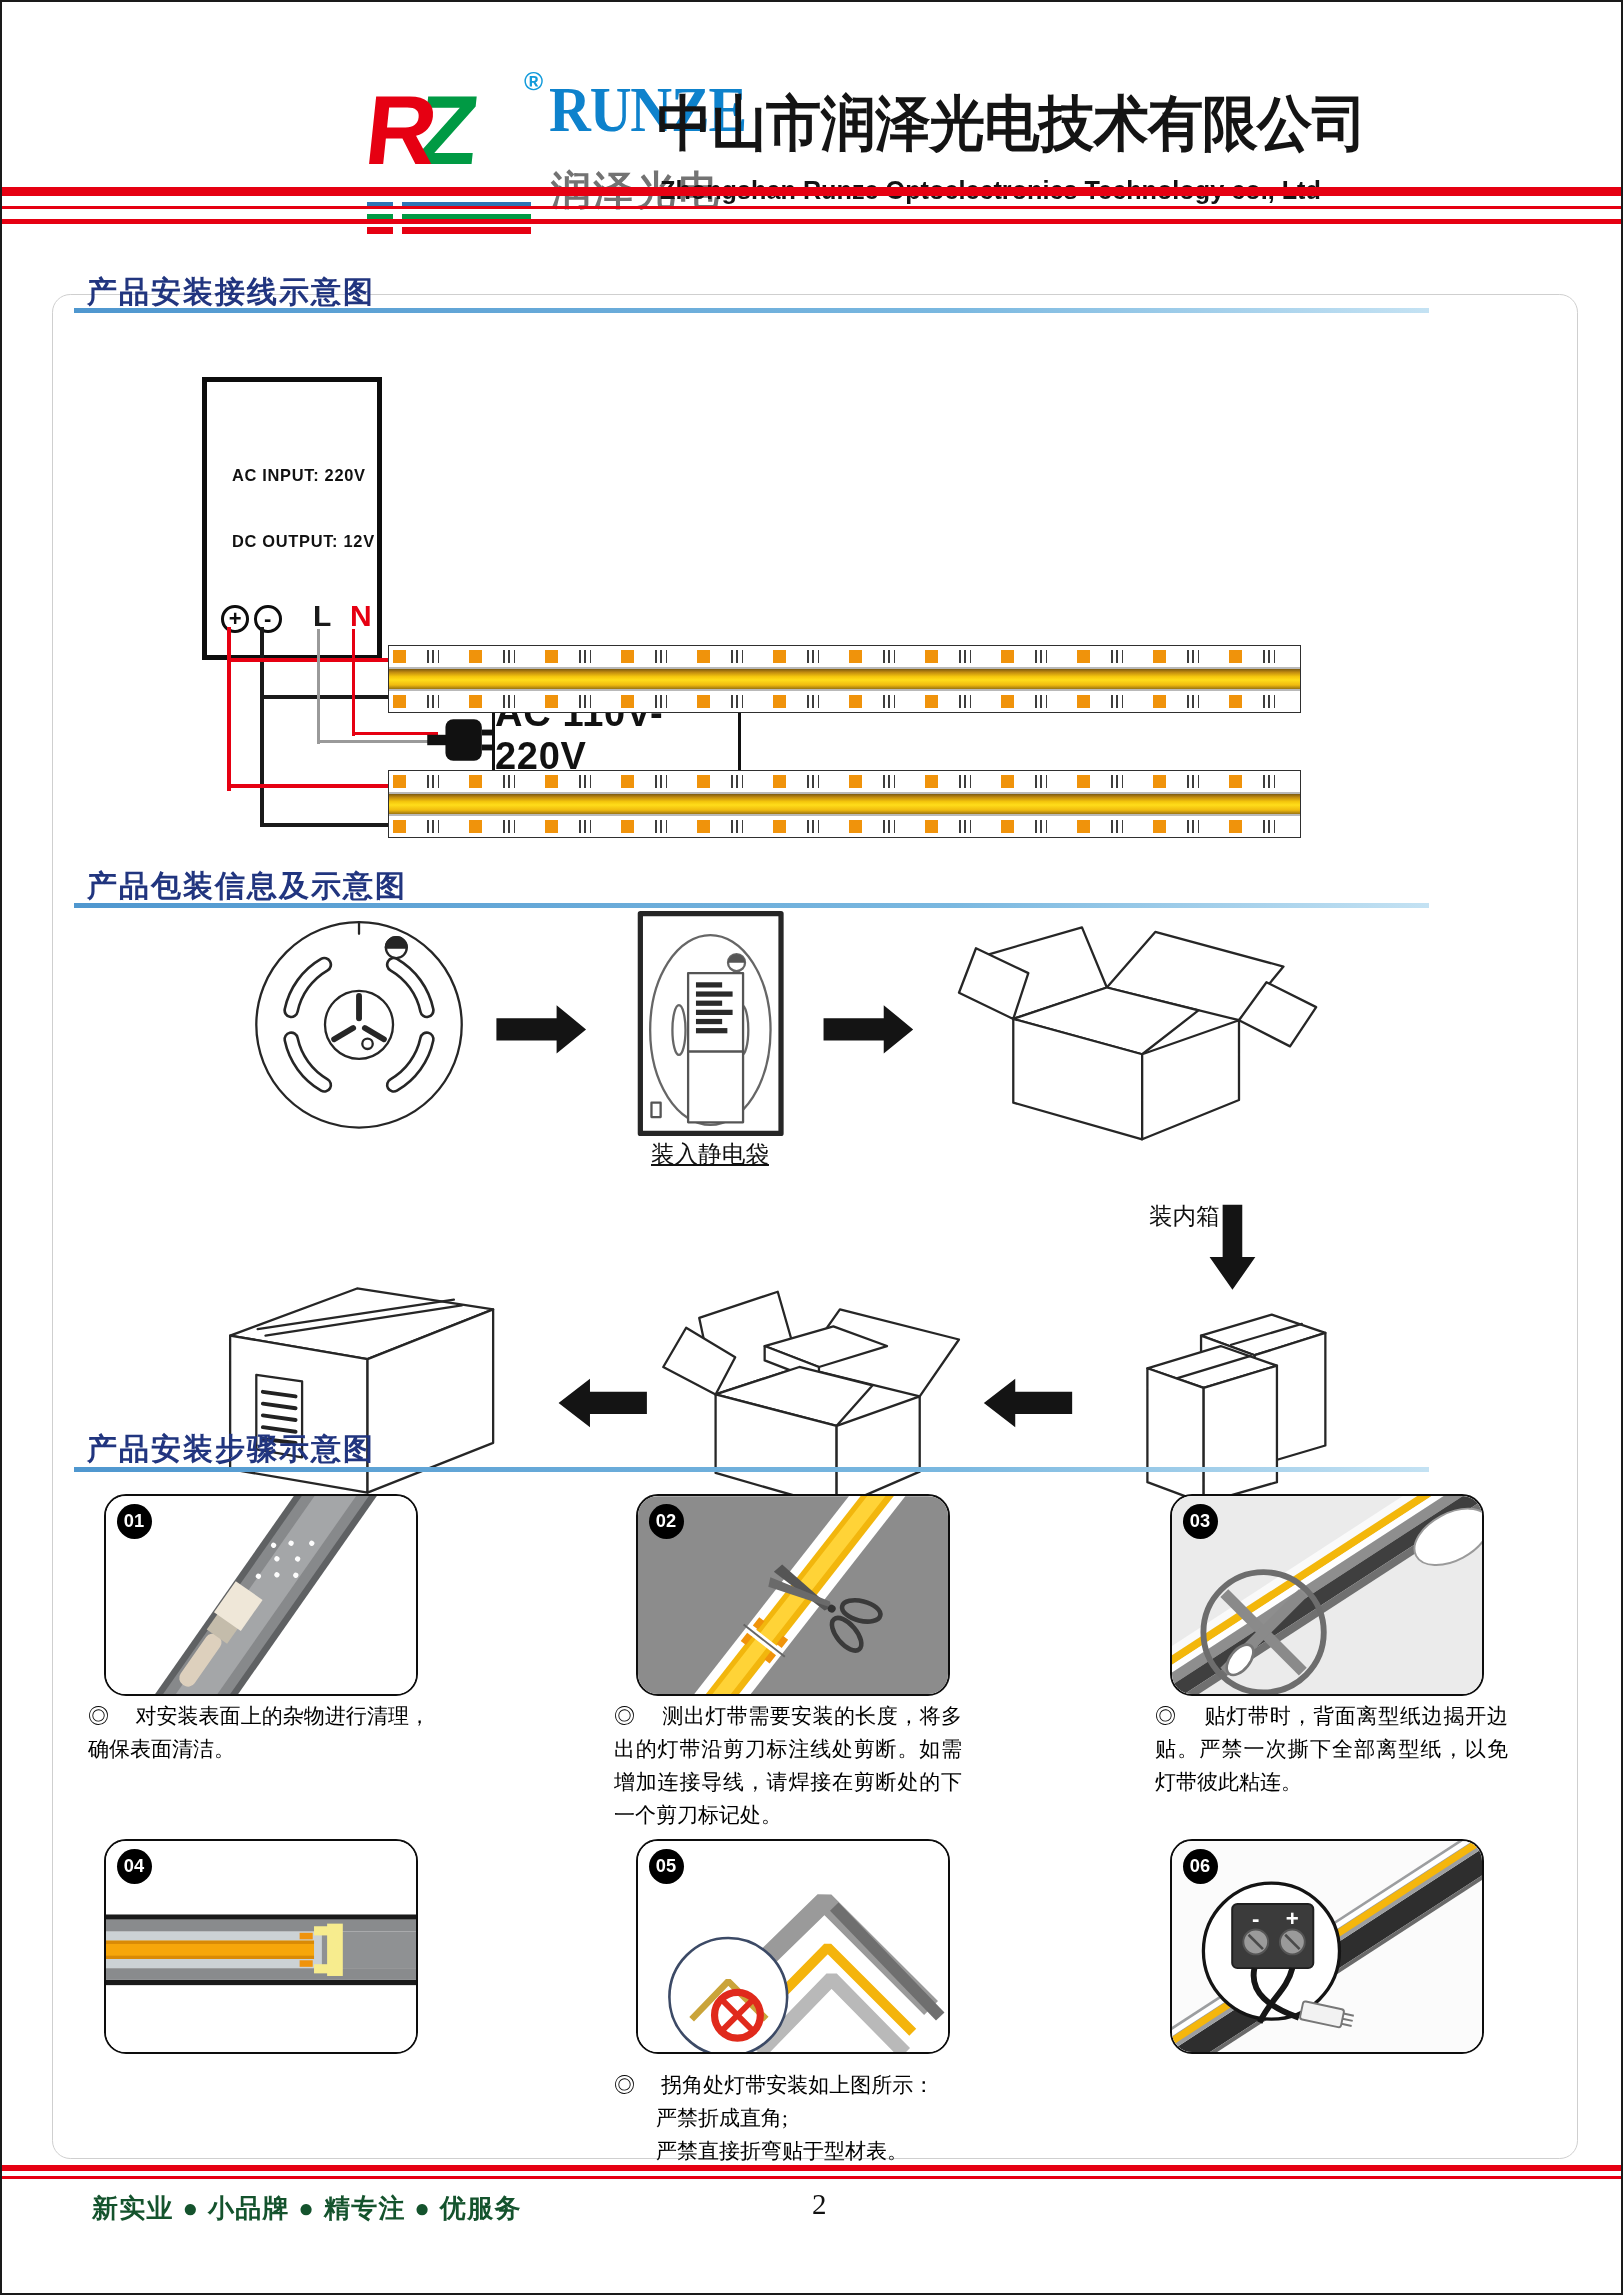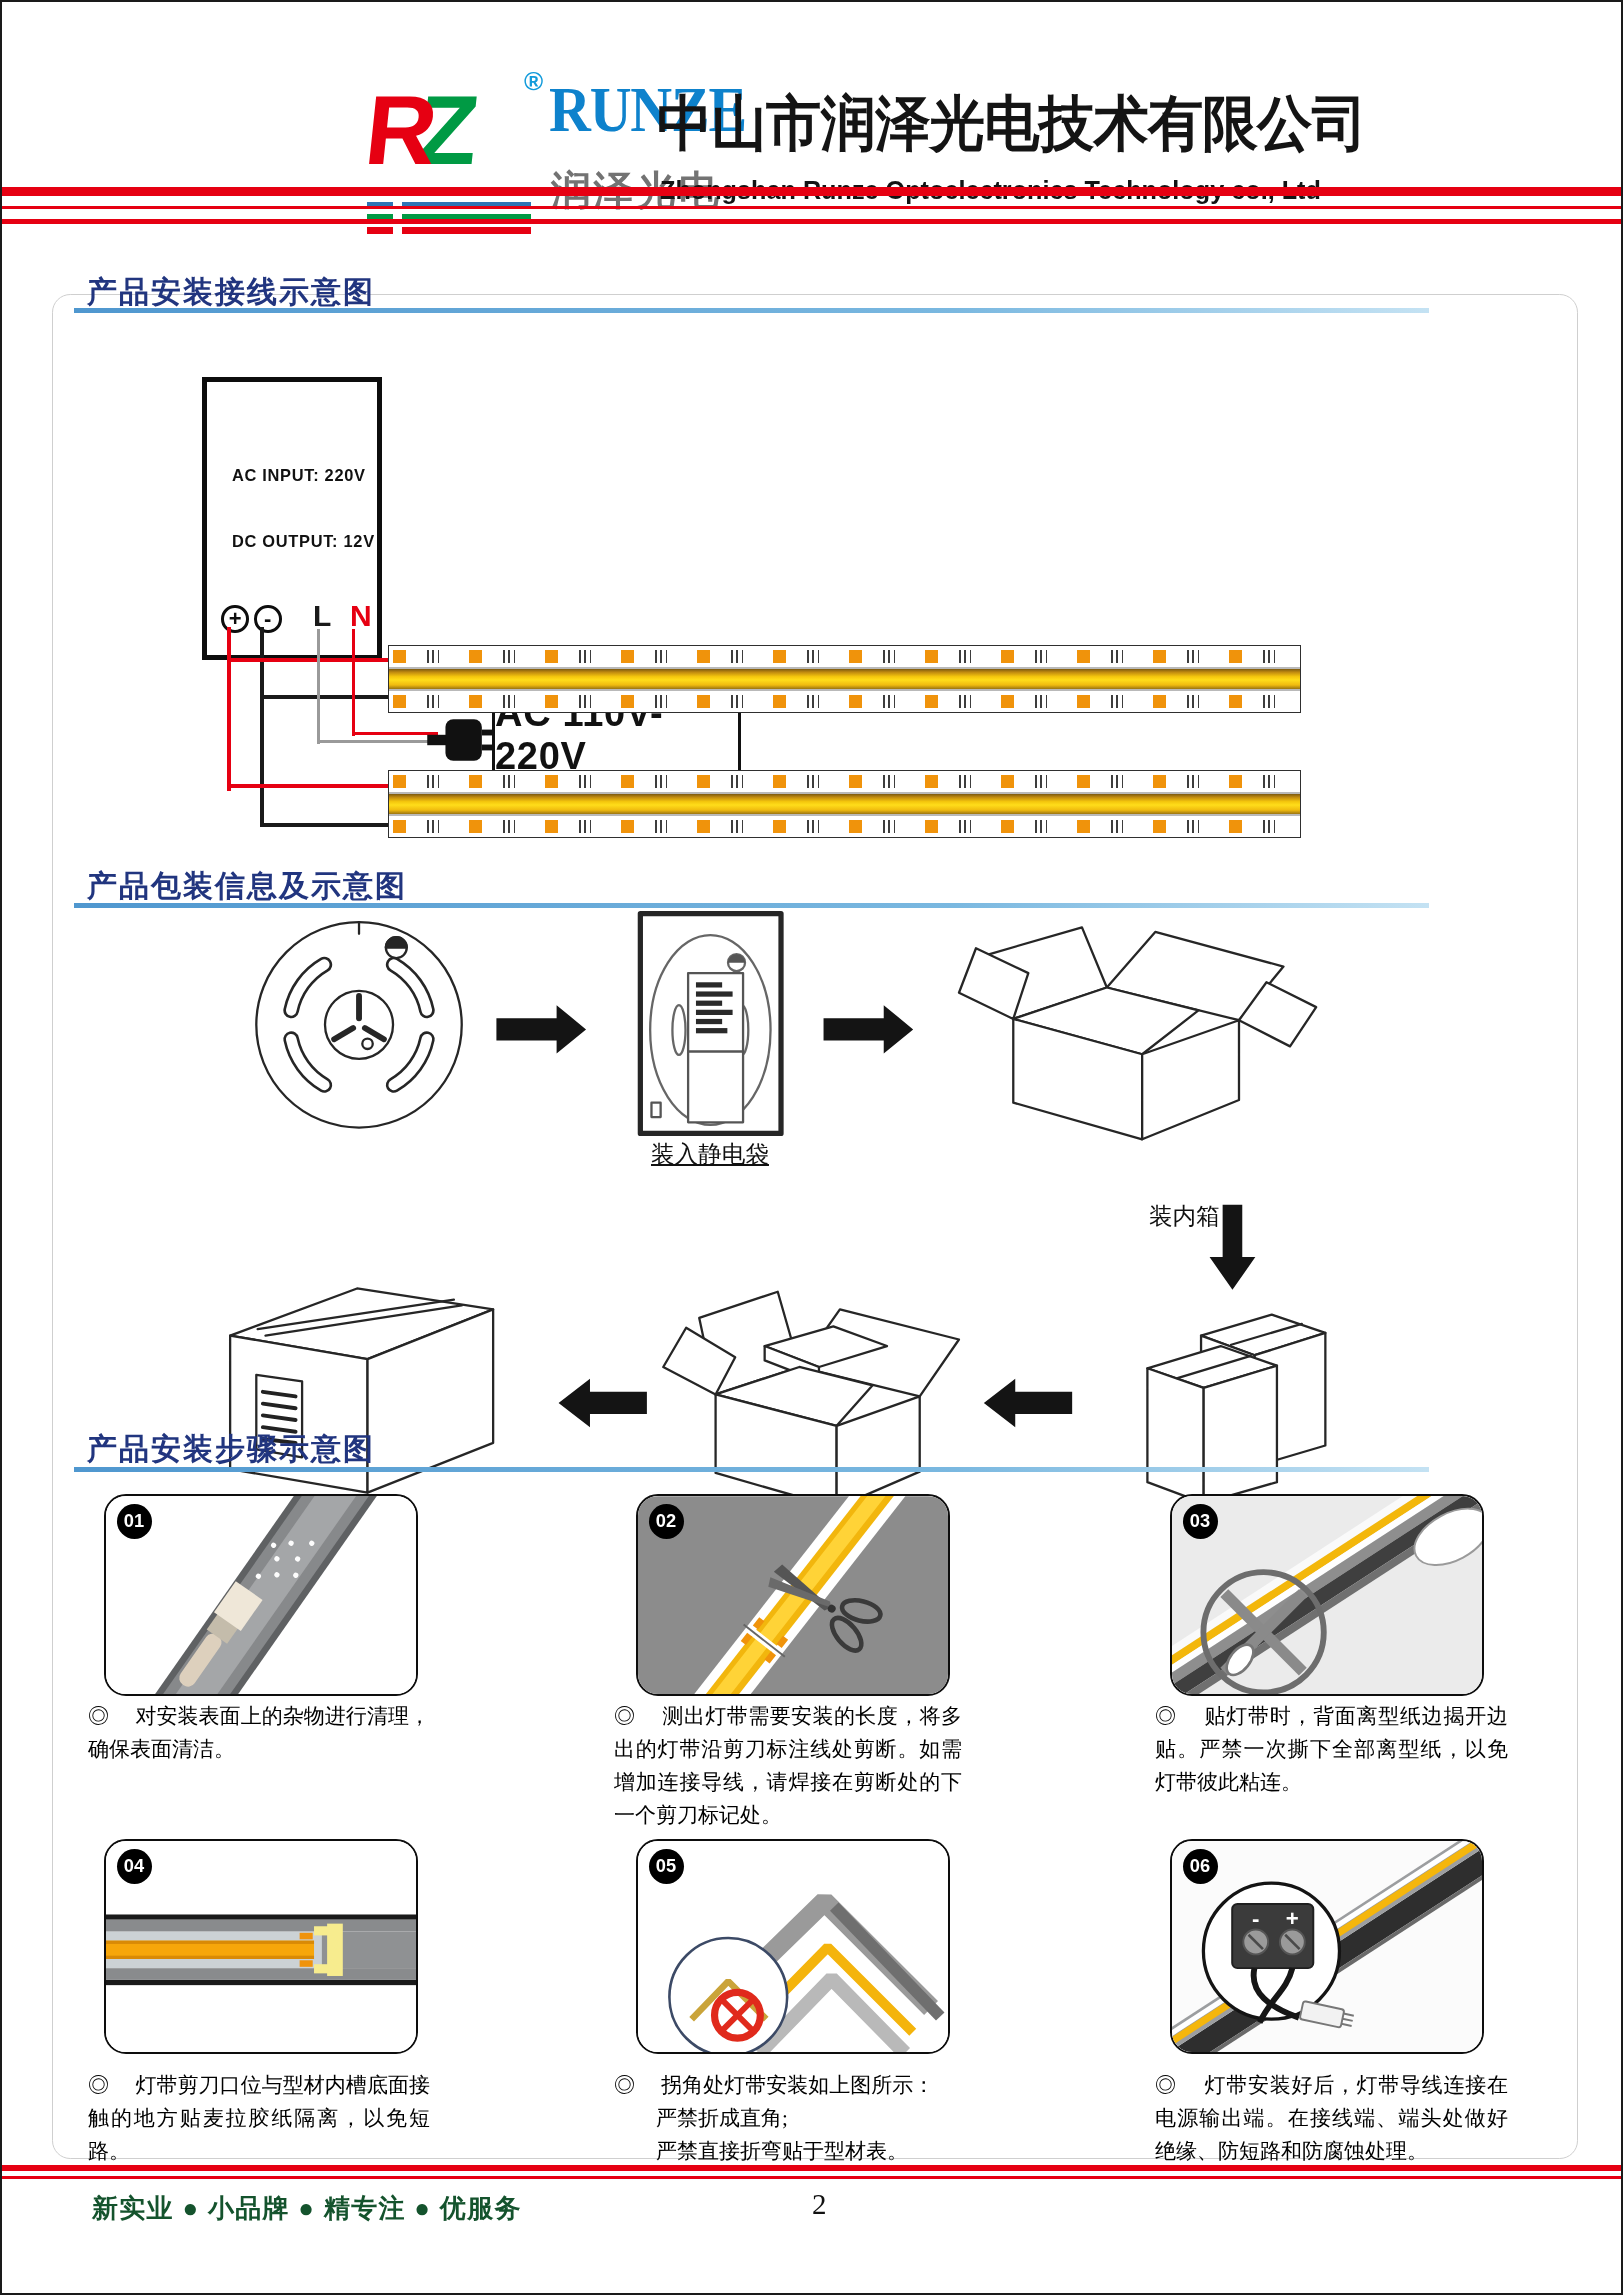--- a/index.html
+++ b/index.html
@@ -382,25 +382,23 @@
           <rect x="0" y="-14" width="64" height="28" rx="4" fill="#f2f2f2" stroke="#777" stroke-width="3"></rect>
           <line x1="64" y1="-8" x2="80" y2="-8" stroke="#777" stroke-width="3"></line>
           <line x1="64" y1="0" x2="80" y2="0" stroke="#777" stroke-width="3"></line>
           <line x1="64" y1="8" x2="80" y2="8" stroke="#777" stroke-width="3"></line>
         </g>
       </g>
     </svg>
     <div class="badge">06</div>
   </div>
 
-  <div class="caption" style="left:86px;top:2067px;width:342px;">◎　 灯带剪刀口位与型材内槽底面接触的地方贴麦拉胶纸隔离，以免短路。</div>
   <div class="caption" style="left:612px;top:2067px;width:348px;">◎　 拐角处灯带安装如上图所示：
 　　严禁折成直角;
 　　严禁直接折弯贴于型材表。</div>
-  <div class="caption" style="left:1153px;top:2067px;width:353px;">◎　 灯带安装好后，灯带导线连接在电源输出端。在接线端、端头处做好绝缘、防短路和防腐蚀处理。</div>
 
   <div class="redbar" style="top:2163px;height:5.9px;"></div>
   <div class="redbar" style="top:2174px;height:3.3px;"></div>
   <div class="abs footer-slogan" style="left:90px;top:2189px;">新实业 ● 小品牌 ● 精专注 ● 优服务</div>
   <div class="abs footer-page" style="left:810px;top:2186px;">2</div>
 
 </div>
 
 
 </body></html>

